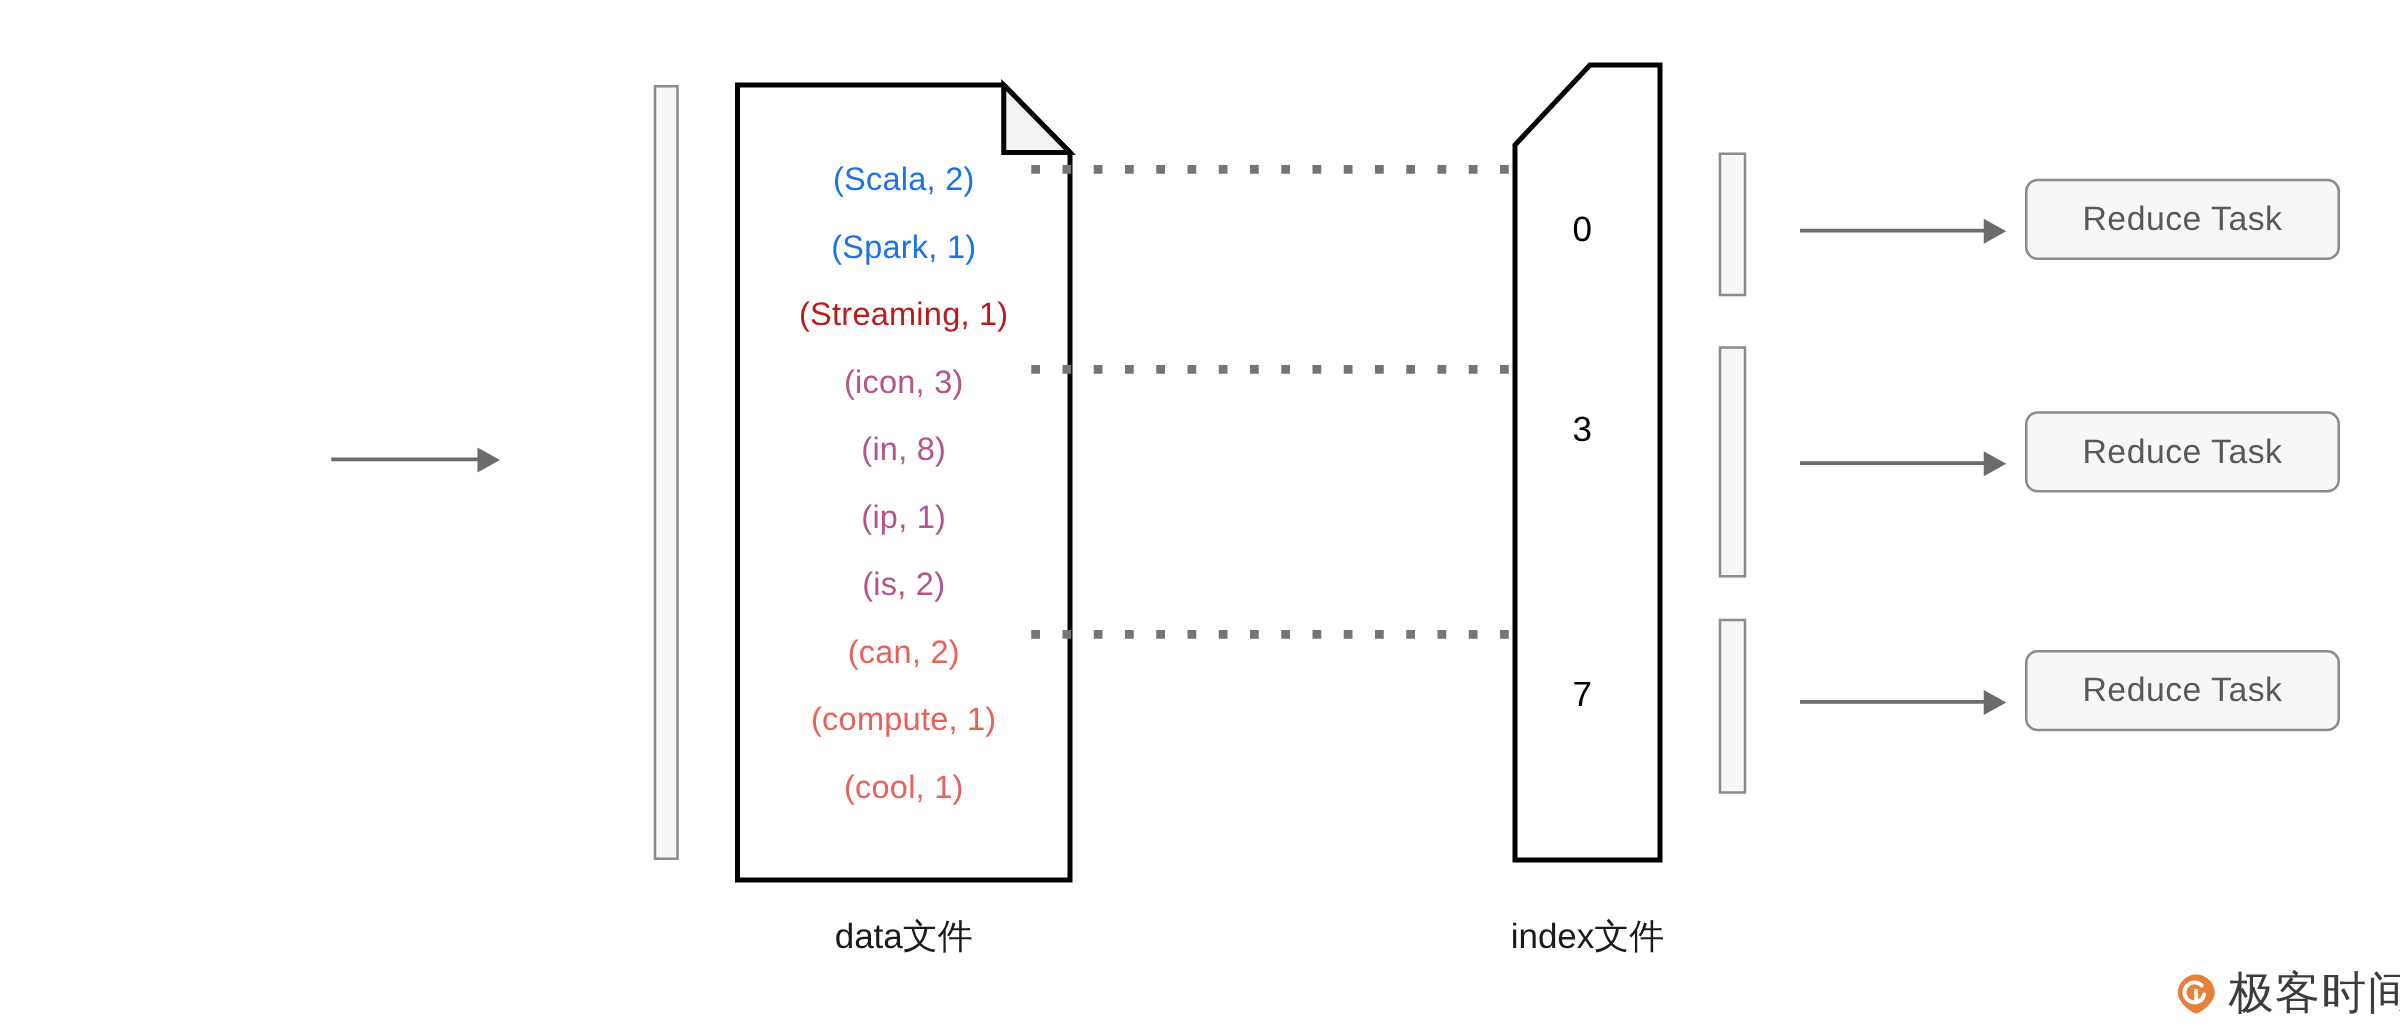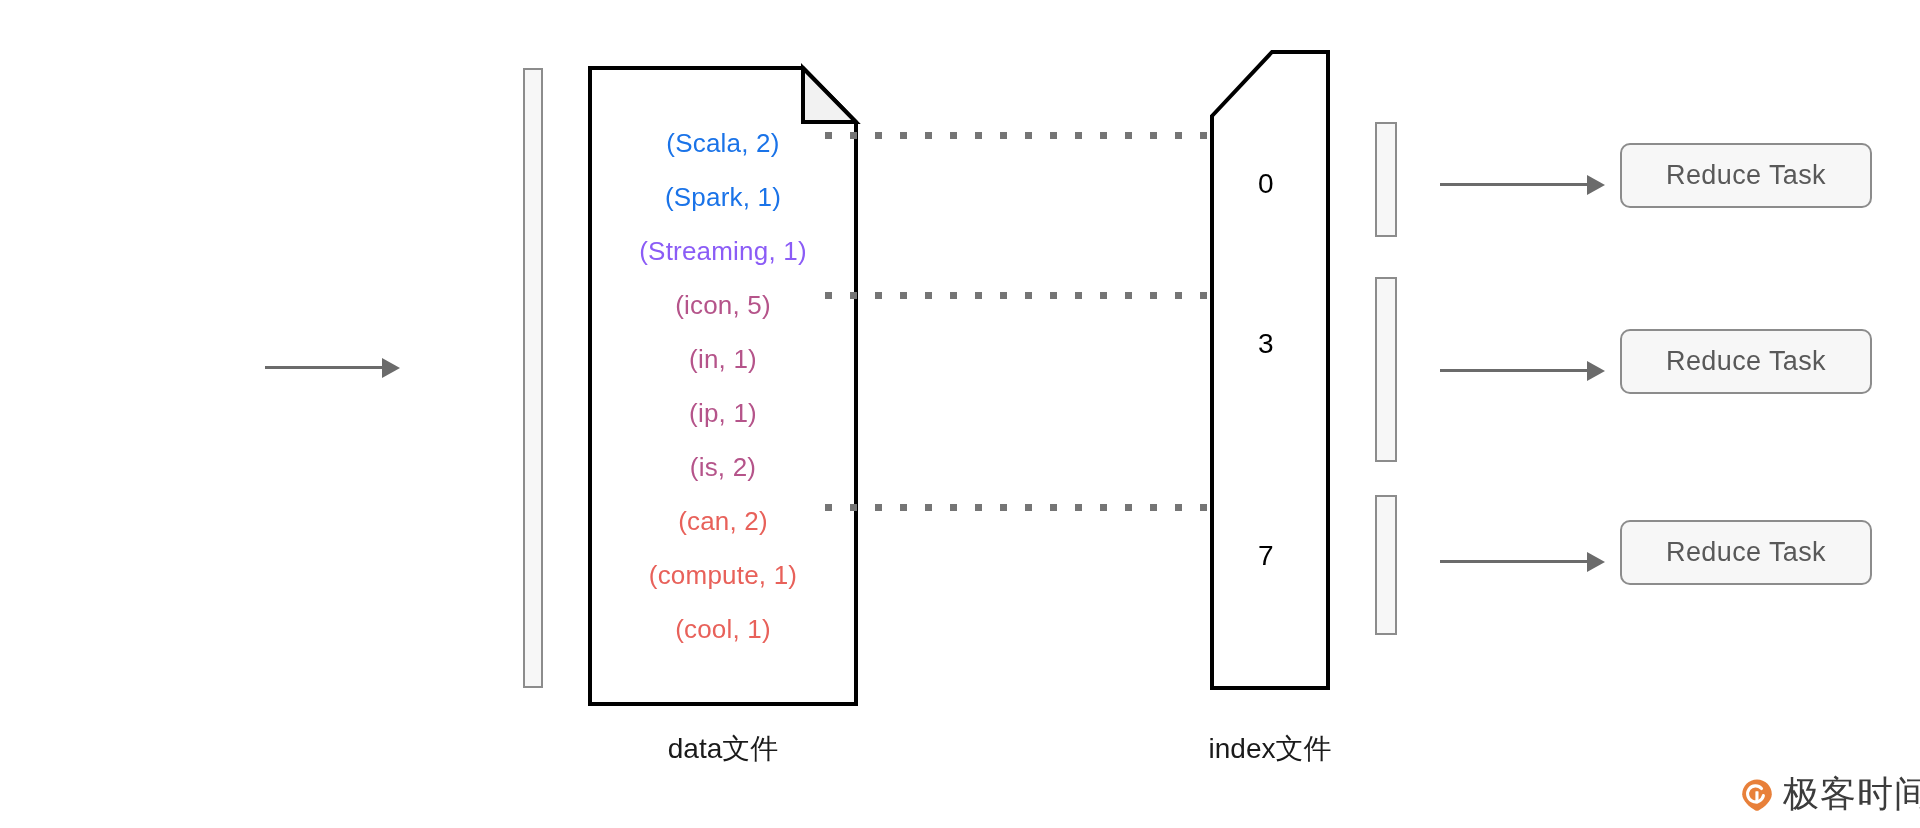--- a/index.html
+++ b/index.html
@@ -97,23 +97,23 @@
   <div class="bracket" id="bracket-left" style="left:523px;top:68px;width:20px;height:620px;"></div>
 
   <div class="file-wrap" id="data-file" style="left:588px;top:50px;width:270px;height:449px;margin-top:16px;">
     <svg width="270" height="640" viewBox="0 0 270 640" aria-hidden="true">
       <path d="M2,2 L215,2 L268,56 L268,638 L2,638 Z" fill="#ffffff" stroke="#000000" stroke-width="4" stroke-linejoin="miter"></path>
       <path d="M215,2 L215,56 L268,56 Z" fill="#f2f2f2" stroke="#000000" stroke-width="4" stroke-linejoin="miter"></path>
     </svg>
     <div class="kv-list" id="kv-list" style="top:50px;">
         <div class="kv" style="color: rgb(26, 115, 232);">(Scala,  2)</div>
         <div class="kv" style="color: rgb(26, 115, 232);">(Spark,  1)</div>
-        <div class="kv" style="color: #8b5cf6;">(Streaming,  1)</div>
-        <div class="kv" style="color: rgb(181, 84, 138);">(icon,  5)</div>
-        <div class="kv" style="color: rgb(181, 84, 138);">(in,  1)</div>
+        <div class="kv" style="color: #b91c1c;">(Streaming,  1)</div>
+        <div class="kv" style="color: rgb(181, 84, 138);">(icon,  3)</div>
+        <div class="kv" style="color: rgb(181, 84, 138);">(in,  8)</div>
         <div class="kv" style="color: rgb(181, 84, 138);">(ip,  1)</div>
         <div class="kv" style="color: rgb(181, 84, 138);">(is,  2)</div>
         <div class="kv" style="color: rgb(232, 97, 90);">(can,  2)</div>
         <div class="kv" style="color: rgb(232, 97, 90);">(compute,  1)</div>
         <div class="kv" style="color: rgb(232, 97, 90);">(cool,  1)</div>
       </div>
   </div>
 
   <div class="dots" id="dots-0" style="left:825px;top:132px;width:405px;">
       <i style="left: 0px; background: rgb(117, 117, 117);"></i>

